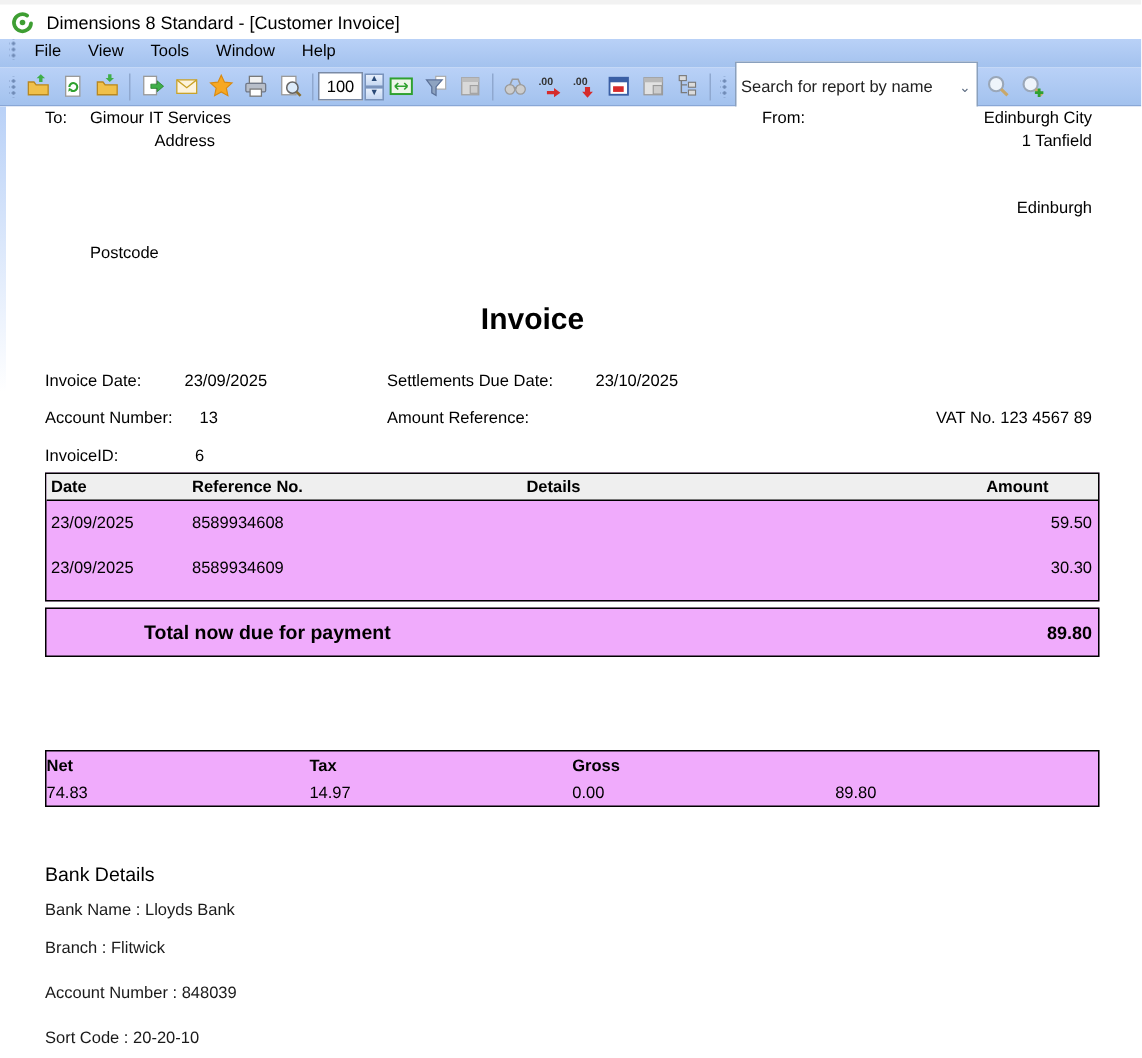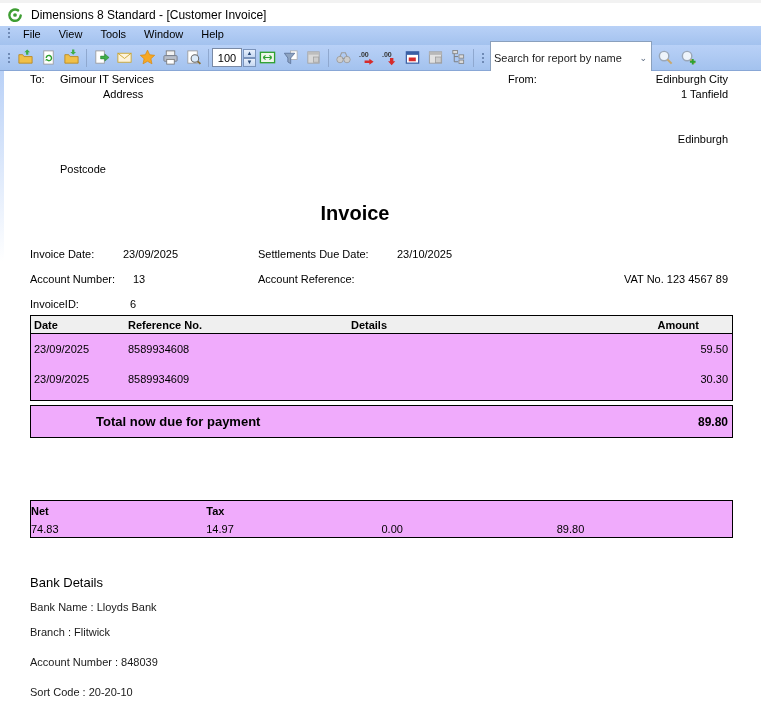--- a/index.html
+++ b/index.html
@@ -255,21 +255,21 @@
 
     <div class="inv-title">Invoice</div>
 
     <span class="abs b" style="left:30px;top:177px;">Invoice Date:</span>
     <span class="abs" style="left:123px;top:177px;">23/09/2025</span>
     <span class="abs b" style="left:258px;top:177px;">Settlements Due Date:</span>
     <span class="abs" style="left:397px;top:177px;">23/10/2025</span>
 
     <span class="abs b" style="left:30px;top:202px;">Account Number:</span>
     <span class="abs" style="left:133px;top:202px;">13</span>
-    <span class="abs b" style="left:258px;top:202px;">Account Reference:</span>
+    <span class="abs b" style="left:258px;top:202px;">Amount Reference:</span>
     <span class="abs b ra" style="right:33px;top:202px;">VAT No. 123 4567 89</span>
 
     <span class="abs b" style="left:30px;top:227px;">InvoiceID:</span>
     <span class="abs" style="left:130px;top:227px;">6</span>
 
     <div class="box" style="top:244px;height:86px;">
       <div class="t-head">
         <span class="c-date">Date</span>
         <span class="c-ref">Reference No.</span>
         <span class="c-det">Details</span>
@@ -293,20 +293,21 @@
       <div class="total-row">
         <span class="total-label">Total now due for payment</span>
         <span class="total-value">89.80</span>
       </div>
     </div>
 
     <div class="box" style="top:429px;height:38px;">
       <div class="sum-row sum-head">
         <span class="sum-cell">Net</span>
         <span class="sum-cell">Tax</span>
+        <span class="sum-cell">Gross</span>
       </div>
       <div class="sum-row sum-vals">
         <span class="sum-cell">74.83</span>
         <span class="sum-cell">14.97</span>
         <span class="sum-cell">0.00</span>
         <span class="sum-cell">89.80</span>
       </div>
     </div>
 
     <span class="abs b" style="left:30px;top:504px;font-size:13px;">Bank Details</span>

